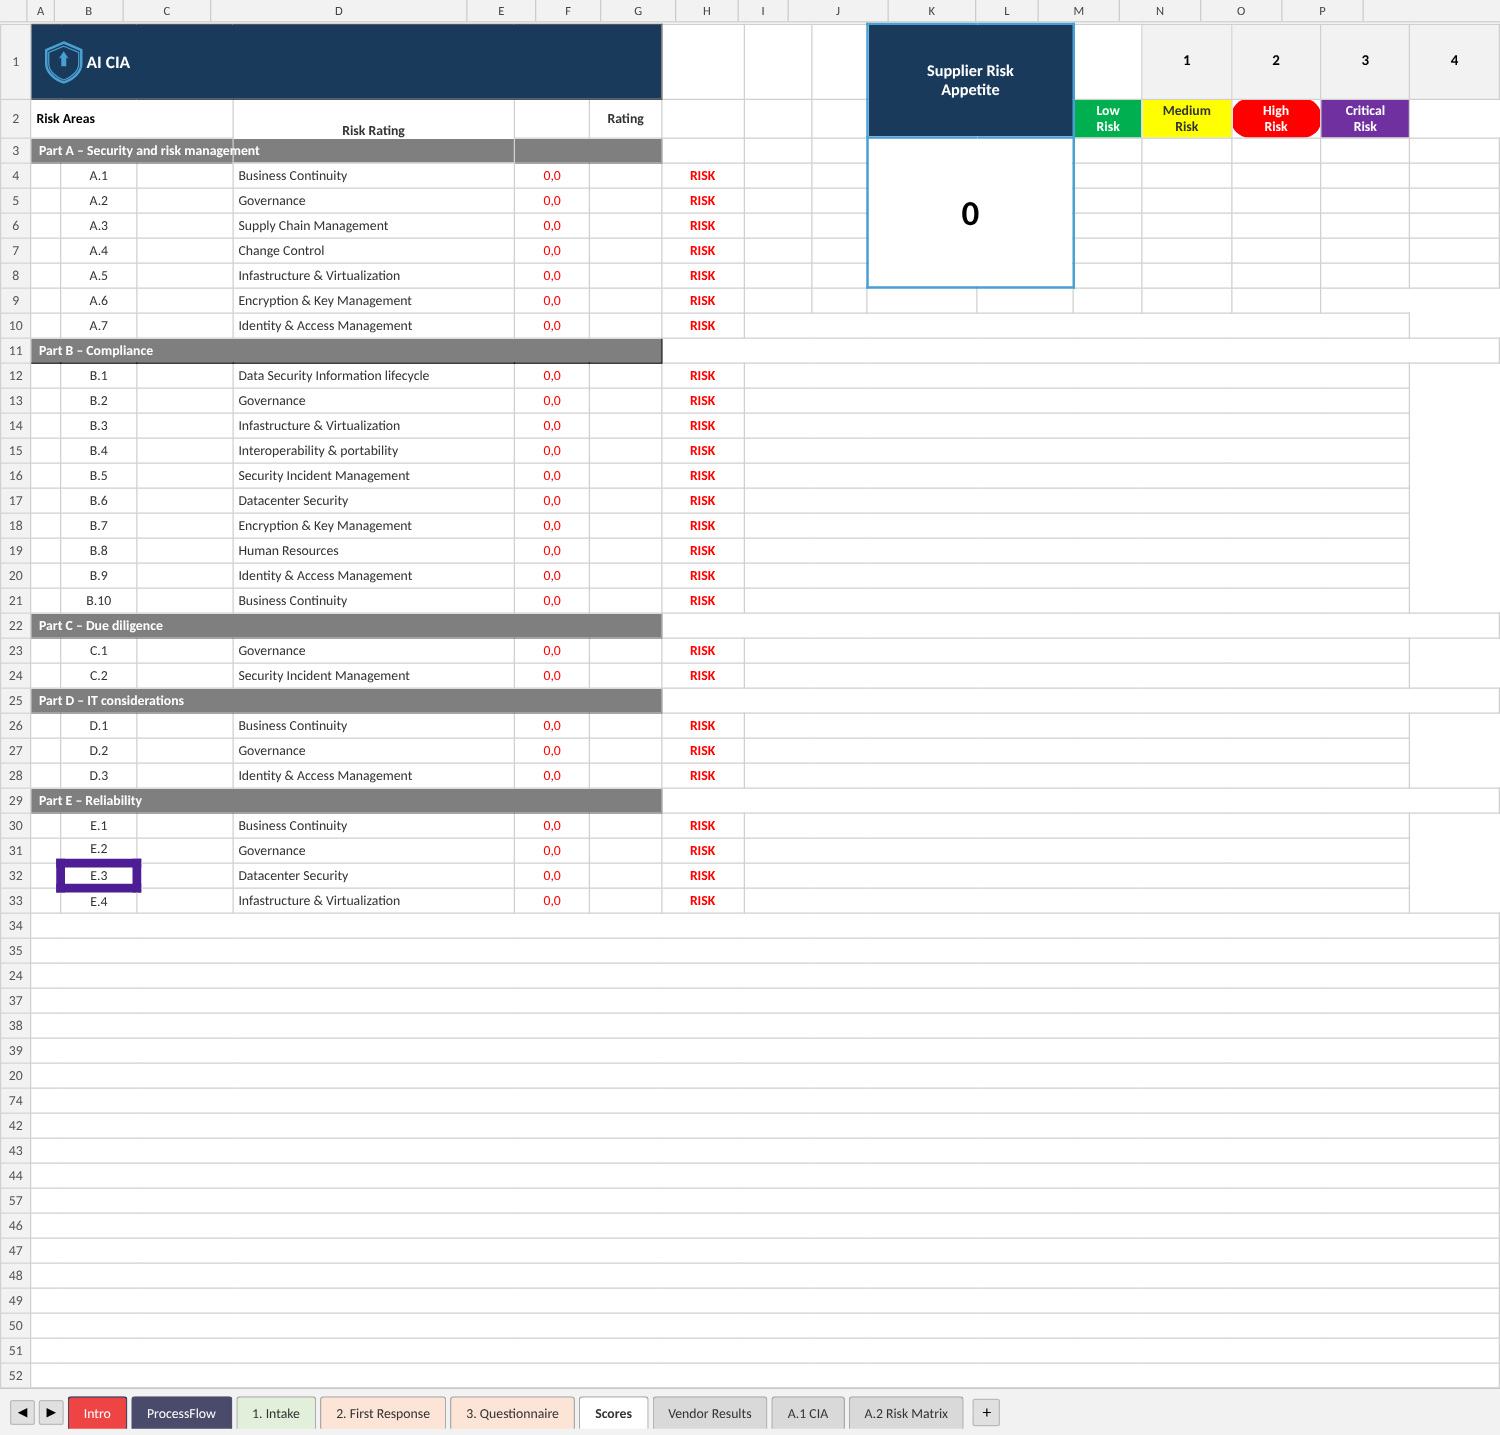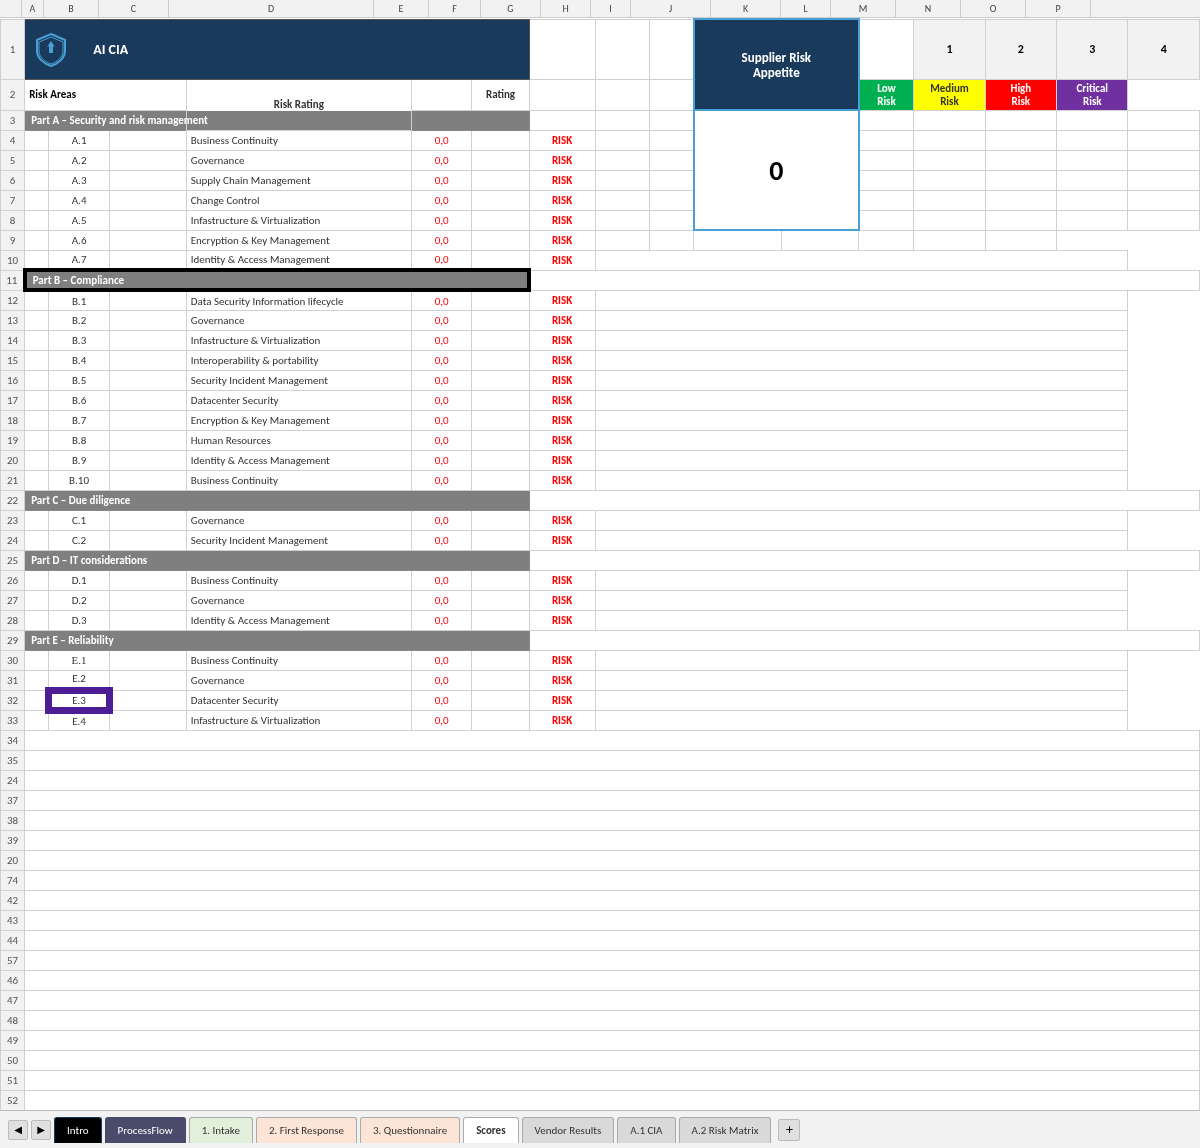--- a/index.html
+++ b/index.html
@@ -151,20 +151,21 @@
       vertical-align: middle;
     }
 
     .scale-high {
       background: #ff0000;
       color: white;
       text-align: center;
       font-weight: bold;
       font-size: 10px;
       vertical-align: middle;
+      border-radius: 14px;
     }
 
     .scale-critical {
       background: #7030a0;
       color: white;
       text-align: center;
       font-weight: bold;
       font-size: 10px;
       vertical-align: middle;
     }
@@ -192,21 +193,21 @@
     }
 
     .tab-active {
       background: white;
       border-color: #aaa;
       font-weight: bold;
       color: #333;
     }
 
     .tab-dark {
-      background: #000000;
+      background: #ef4444;
       color: white;
       border-color: #1a3a5c;
     }
 
     .tab-dark2 {
       background: #4a4a6a;
       color: white;
       border-color: #4a4a6a;
     }
 
@@ -323,21 +324,21 @@
           <col style="width:65px">
           <col style="width:65px">
           <col style="width:65px">
           <col style="width:65px">
         </colgroup>
 
         <tbody>
             <tr>
           <td class="rn">1</td>
           <td colspan="6" class="logo-cell" style="background:#1a3a5c; padding:4px 8px; height:60px; vertical-align:middle; border:1px solid #555;">
-            <div style="display:flex;align-items:center;gap:24px;">
+            <div style="display:flex;align-items:center;gap:0;">
               <svg width="36" height="36" viewBox="0 0 36 36">
                 <path d="M18 3 L32 9 L32 20 C32 27 25 33 18 35 C11 33 4 27 4 20 L4 9 Z" fill="none" stroke="#4a9fd4" stroke-width="2"></path>
                 <path d="M18 6 L30 11 L30 20 C30 26 24 31 18 33 C12 31 6 26 6 20 L6 11 Z" fill="#1a3a5c" stroke="#4a9fd4" stroke-width="1"></path>
                 <polygon points="18,10 22,16 18,14 14,16" fill="#4a9fd4"></polygon>
                 <rect x="16" y="14" width="4" height="8" fill="#4a9fd4"></rect>
               </svg>
               <span style="color:white;font-size:14px;font-weight:bold;">AI CIA</span>
             </div>
           </td>
           <td style="border:1px solid #d0d0d0;"></td>
@@ -495,21 +496,21 @@
           <td style="border:1px solid #d0d0d0;"></td>
           <td class="sub-item-name" style="border:1px solid #d0d0d0; padding-left:4px;">Identity &amp; Access Management</td>
           <td class="rating-value" style="border:1px solid #d0d0d0; text-align:center; color:#ff0000;">0,0</td>
           <td style="border:1px solid #d0d0d0;"></td>
           <td class="risk-label" style="border:1px solid #d0d0d0; text-align:center; color:#ff0000; font-weight:bold;">RISK</td>
           <td colspan="8" style="border:1px solid #d0d0d0;"></td>
         </tr>
 
         <tr>
           <td class="rn">11</td>
-          <td colspan="6" class="part-header" style="padding-left:6px; border:4px solid #000000;margin-top:16px;">Part B – Compliance</td>
+          <td colspan="6" class="part-header" style="padding-left:6px; border:1px solid #000000;margin-top:16px;">Part B – Compliance</td>
           <td colspan="10" style="border:1px solid #d0d0d0;"></td>
         </tr>
 
         <tr>
           <td class="rn">12</td>
           <td style="border:1px solid #d0d0d0;"></td>
           <td class="sub-item-id" style="border:1px solid #d0d0d0; text-align:center;">B.1</td>
           <td style="border:1px solid #d0d0d0;"></td>
           <td class="sub-item-name" style="border:1px solid #d0d0d0; padding-left:4px;">Data Security Information lifecycle</td>
           <td class="rating-value" style="border:1px solid #d0d0d0; text-align:center; color:#ff0000;">0,0</td>
@@ -688,21 +689,21 @@
 
         <tr>
           <td class="rn">29</td>
           <td colspan="6" class="part-header" style="padding-left:6px; border:1px solid #888;">Part E – Reliability</td>
           <td colspan="10" style="border:1px solid #d0d0d0;"></td>
         </tr>
 
         <tr>
           <td class="rn">30</td>
           <td style="border:1px solid #d0d0d0;"></td>
-          <td class="sub-item-id" style="border:1px solid #d0d0d0; text-align:center;font-family:Liberation Serif, serif;">E.1</td>
+          <td class="sub-item-id" style="border:1px solid #d0d0d0; text-align:center;">E.1</td>
           <td style="border:1px solid #d0d0d0;"></td>
           <td class="sub-item-name" style="border:1px solid #d0d0d0; padding-left:4px;">Business Continuity</td>
           <td class="rating-value" style="border:1px solid #d0d0d0; text-align:center; color:#ff0000;">0,0</td>
           <td style="border:1px solid #d0d0d0;"></td>
           <td class="risk-label" style="border:1px solid #d0d0d0; text-align:center; color:#ff0000; font-weight:bold;">RISK</td>
           <td colspan="8" style="border:1px solid #d0d0d0;"></td>
         </tr>
         <tr>
           <td class="rn">31</td>
           <td style="border:1px solid #d0d0d0;"></td>

